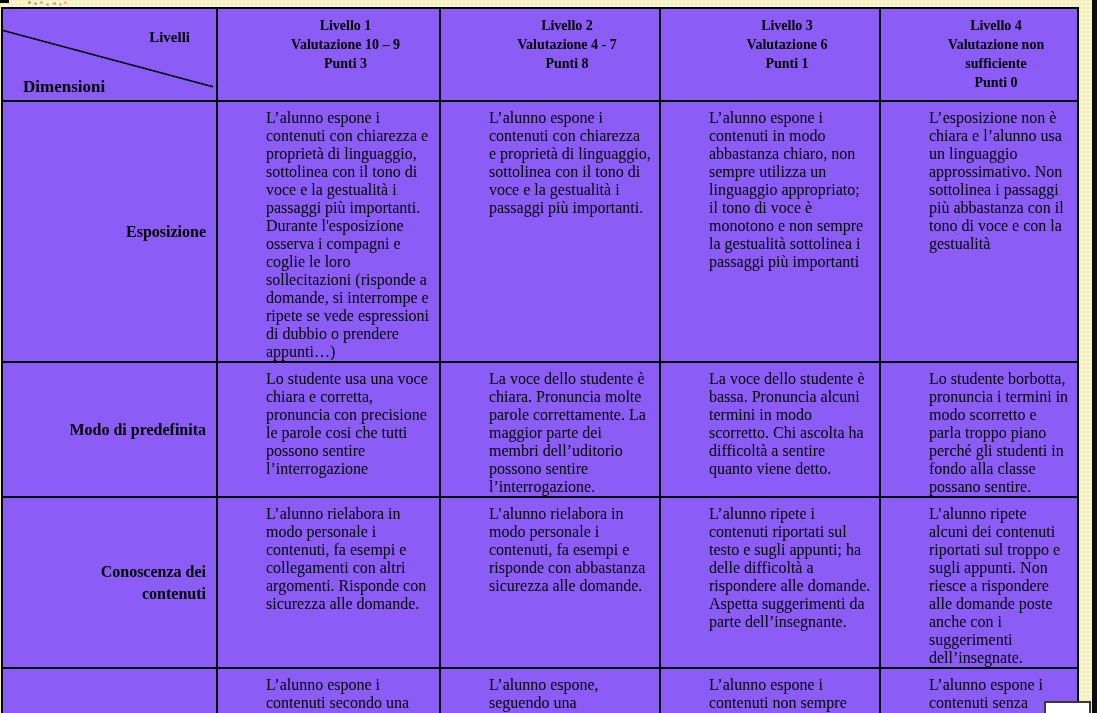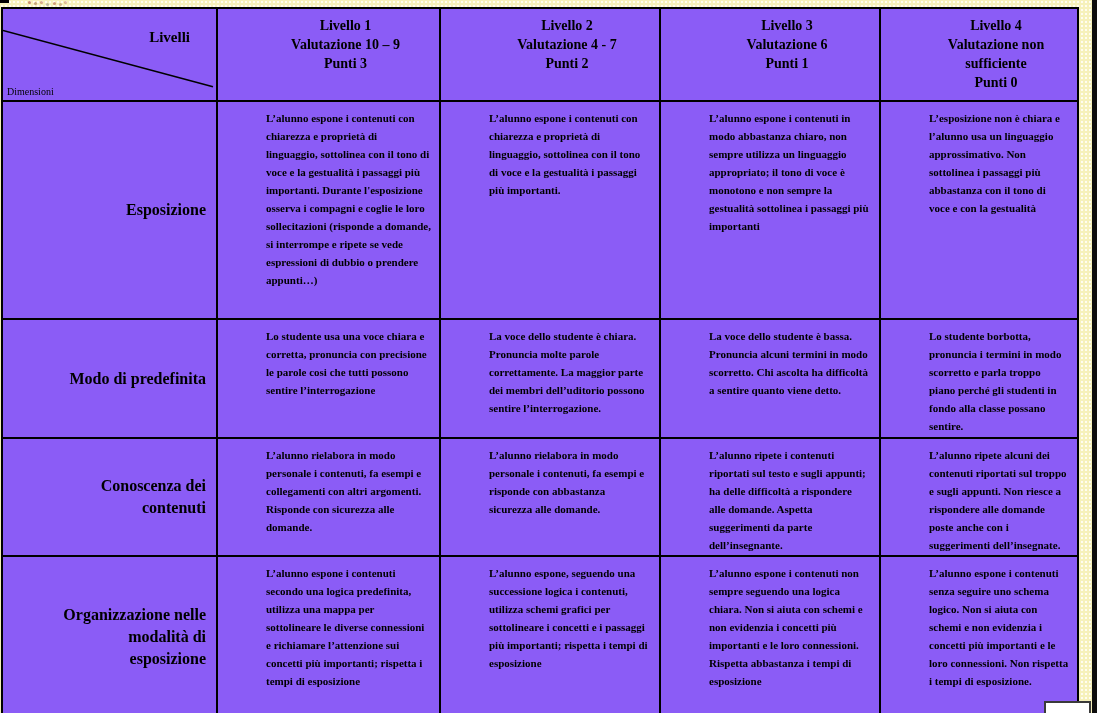--- a/index.html
+++ b/index.html
@@ -25,23 +25,23 @@
   table.rubric {
     position:absolute; left:1px; top:7px;
     width:1076px; table-layout:fixed; border-collapse:collapse;
     background:#fff; z-index:2;
   }
   table.rubric th, table.rubric td { border:2px solid #000; background:#8b5cf6;padding-left:48px; }
   .hdr { vertical-align:top; text-align:center; font-weight:bold; font-size:14px; line-height:19px; padding:7px 14px 0 14px; }
   .corner { position:relative; padding:0; }
   .corner svg { position:absolute; left:0; top:0; width:100%; height:100%; }
   .corner .lbl-top { position:absolute; top:20px; right:26px; font-weight:bold; font-size:15px; }
-  .corner .lbl-bottom { position:absolute; bottom:3px; left:4px; font-weight:normal; font-size:10px; }
+  .corner .lbl-bottom { position:absolute; bottom:3px; left:20px; font-weight:bold; font-size:17px; }
   .rowlabel { vertical-align:middle; text-align:right; font-weight:bold; font-size:16px; line-height:22px; padding:0 10px; }
-  .cell { vertical-align:top; text-align:left; font-size:11px; line-height:18px; padding:7px 8px 0 10px;font-weight:bold; }
+  .cell { vertical-align:top; text-align:left; font-size:16px; line-height:18px; padding:7px 8px 0 10px; }
   .partial-box { position:absolute; left:1044px; top:701px; width:47px; height:14px; background:#fff; border:2px solid #3a3a3a; border-bottom:none; z-index:5; }
 </style>
 </head>
 <body>
 
 <div class="corner-mark"></div>
 <div class="smudge"></div>
 
 <table class="rubric">
   <colgroup>
@@ -61,21 +61,21 @@
       <span class="lbl-bottom">Dimensioni</span>
     </th>
     <th class="hdr">
       <div>Livello 1</div>
       <div>Valutazione 10 – 9</div>
       <div>Punti 3</div>
     </th>
     <th class="hdr">
       <div>Livello 2</div>
       <div>Valutazione 4 - 7</div>
-      <div>Punti 2</div>
+      <div>Punti 8</div>
     </th>
     <th class="hdr">
       <div>Livello 3</div>
       <div>Valutazione 6</div>
       <div>Punti 1</div>
     </th>
     <th class="hdr">
       <div>Livello 4</div>
       <div>Valutazione non sufficiente</div>
       <div>Punti 0</div>

